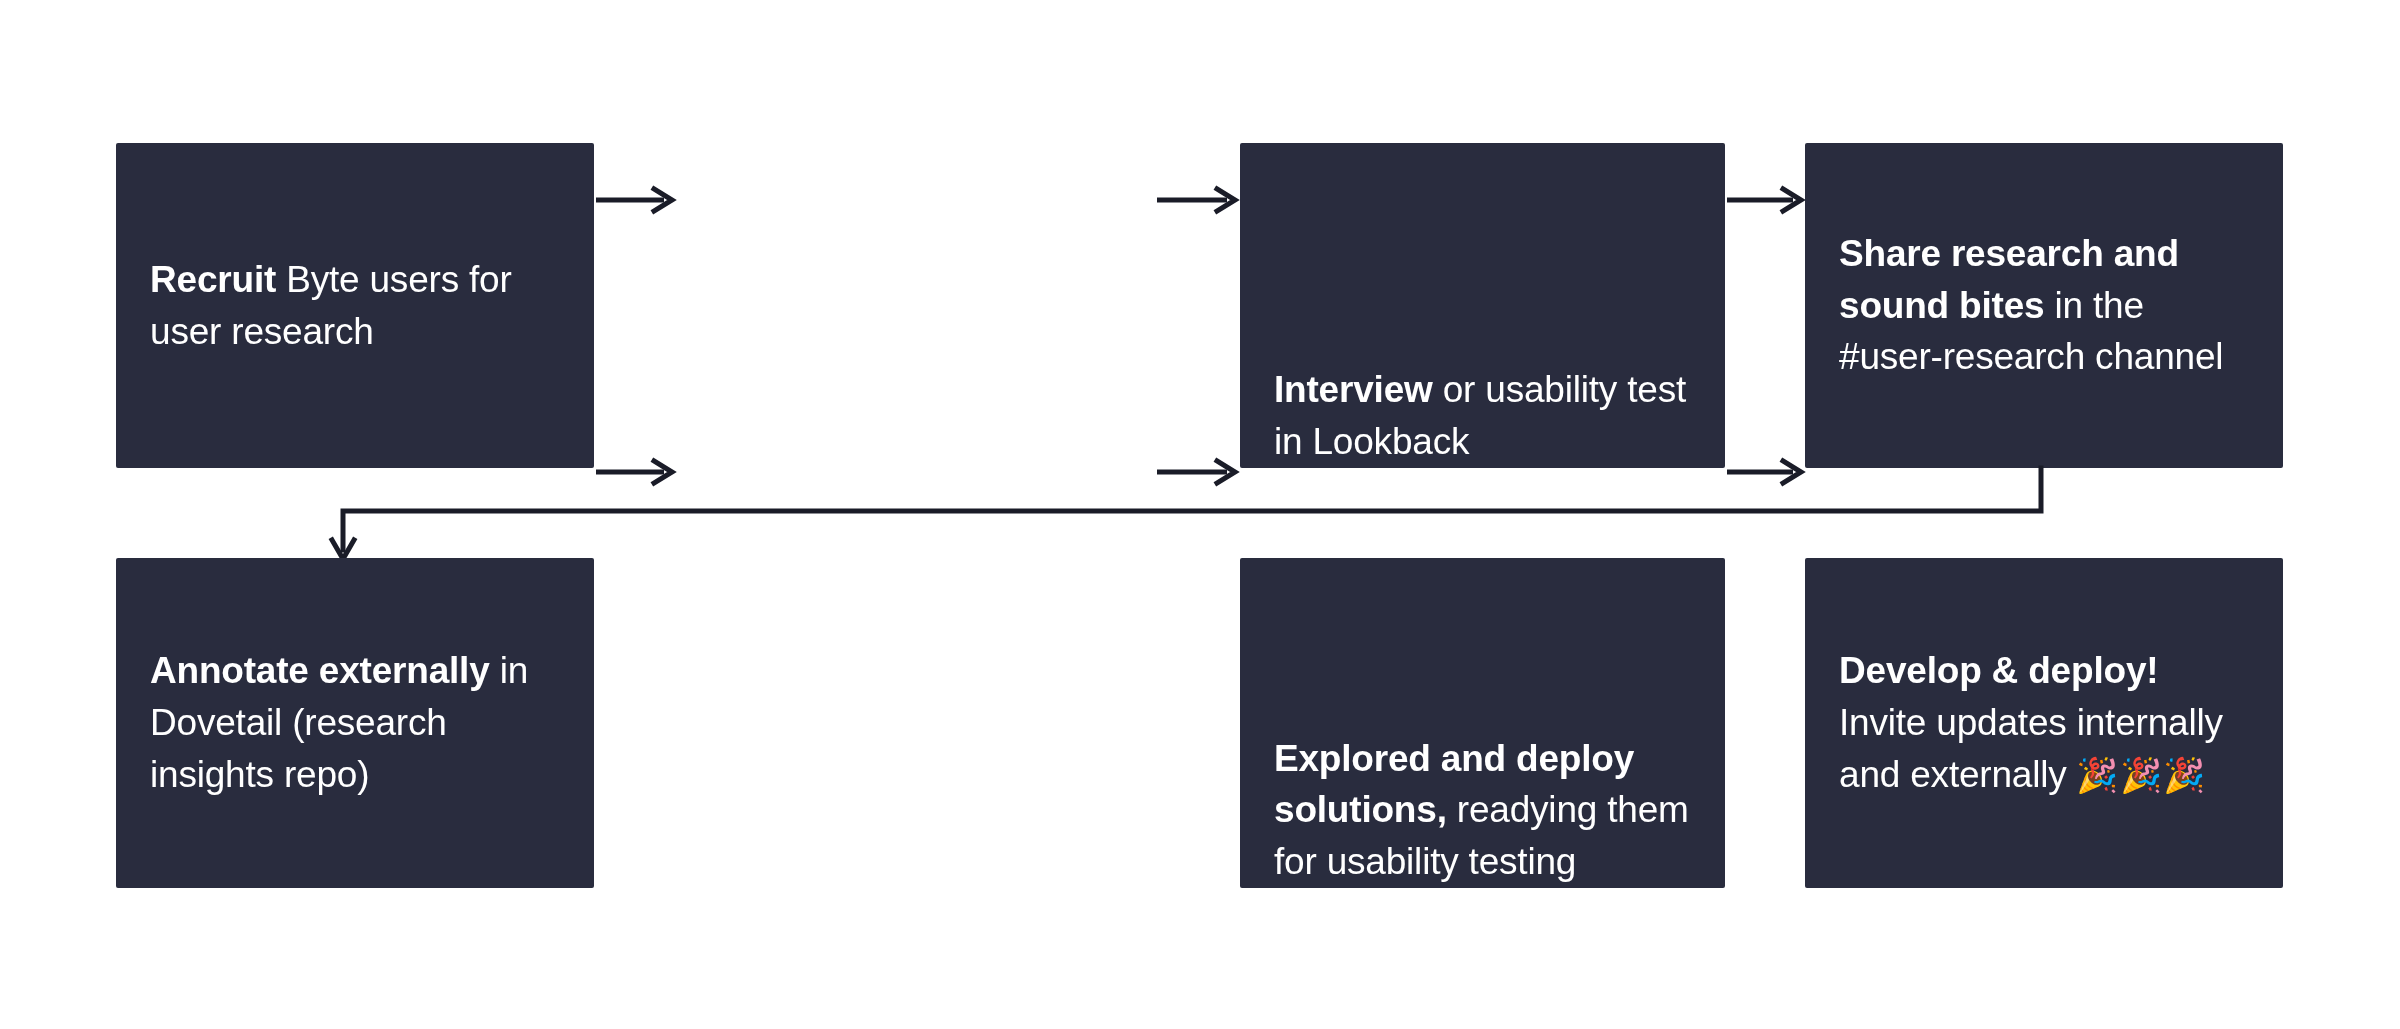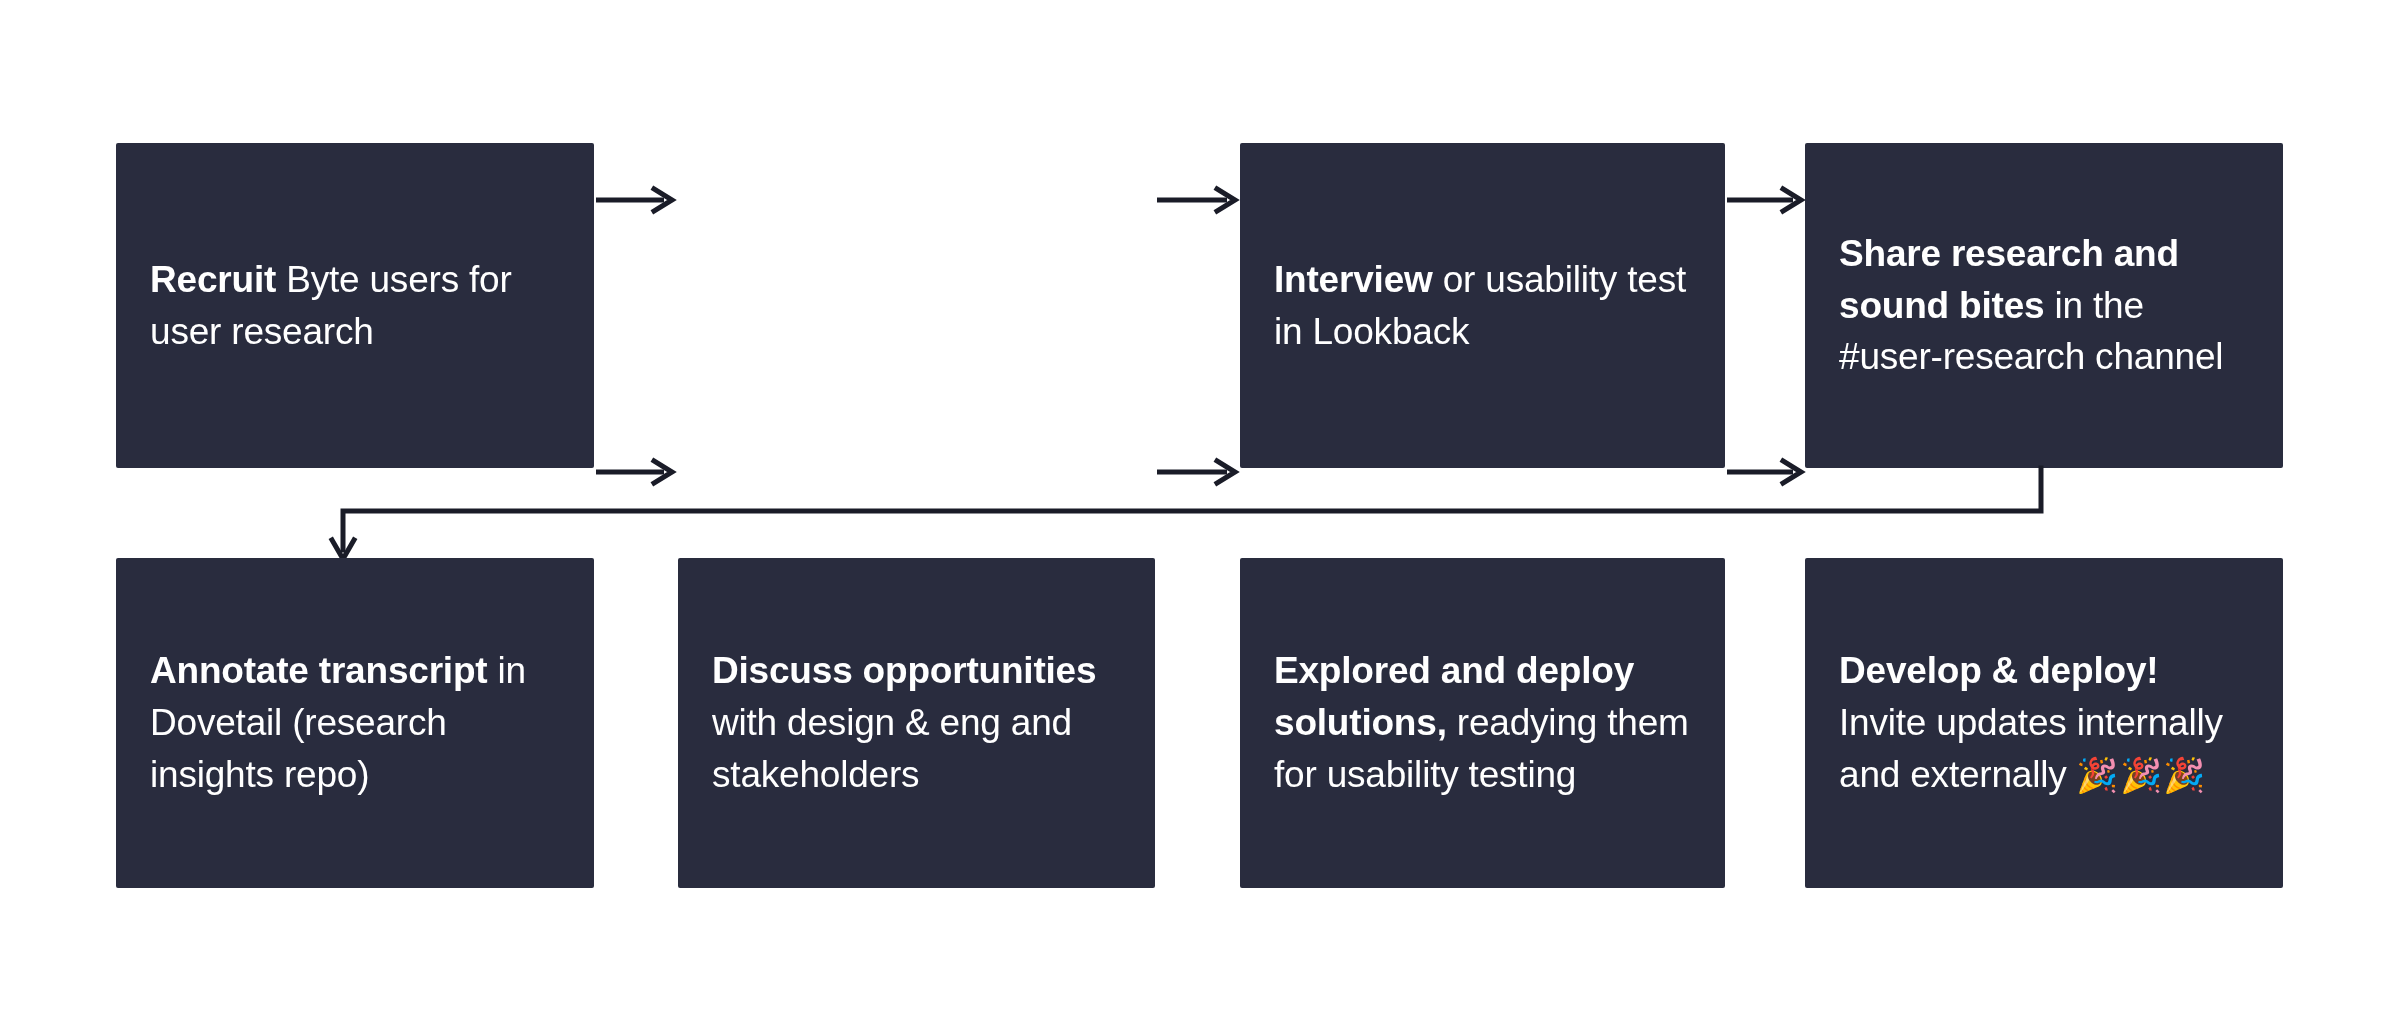--- a/index.html
+++ b/index.html
@@ -44,21 +44,21 @@
   }
   .node-text b {
     font-weight: 700;
   }
 
   .row1 { top: 143px; height: 325px; }
   .row2 { top: 558px; height: 330px; }
 
   .col1 { left: 116px;  width: 478px; }
   .col2 { left: 678px;  width: 477px; }
-  .col3 { left: 1240px; width: 485px; }
+  .col3 { left: 1240px; width: 485px; align-items: flex-end; }
   .col4 { left: 1805px; width: 478px; }
 
   
   .h-arrow {
     position: absolute;
     height: 24px;
     display: block;
   }
   .h-arrow svg { display: block; overflow: visible; }
 
@@ -125,36 +125,31 @@
 
   <div class="elbow">
     <svg width="1730" height="115" viewBox="0 0 1730 115">
       <polyline points="1711,8 1711,51 13,51 13,90" fill="none" stroke="#1A1C28" stroke-width="5" stroke-linecap="square" stroke-linejoin="miter"></polyline>
       <polyline points="2,80 13,99 24,80" fill="none" stroke="#1A1C28" stroke-width="5" stroke-linecap="square" stroke-linejoin="miter"></polyline>
     </svg>
   </div>
 
   <div class="node row2 col1">
     <div class="node-text">
-      <b>Annotate transcript</b><span> in Dovetail (research insights repo)</span>
+      <b>Annotate externally</b><span> in Dovetail (research insights repo)</span>
     </div>
   </div>
 
   <div class="h-arrow" style="left:596px; top:460px;">
     <svg width="82" height="24" viewBox="0 0 82 24">
       <line x1="0" y1="12" x2="68" y2="12" stroke="#1A1C28" stroke-width="5"></line>
       <polyline points="58,1 76,12 58,23" fill="none" stroke="#1A1C28" stroke-width="5" stroke-linecap="square" stroke-linejoin="miter"></polyline>
     </svg>
   </div>
 
-  <div class="node row2 col2">
-    <div class="node-text">
-      <b>Discuss opportunities</b><span> with design &amp; eng and stakeholders</span>
-    </div>
-  </div>
 
   <div class="h-arrow" style="left:1157px; top:460px;">
     <svg width="84" height="24" viewBox="0 0 84 24">
       <line x1="0" y1="12" x2="70" y2="12" stroke="#1A1C28" stroke-width="5"></line>
       <polyline points="60,1 78,12 60,23" fill="none" stroke="#1A1C28" stroke-width="5" stroke-linecap="square" stroke-linejoin="miter"></polyline>
     </svg>
   </div>
 
   <div class="node row2 col3">
     <div class="node-text">

